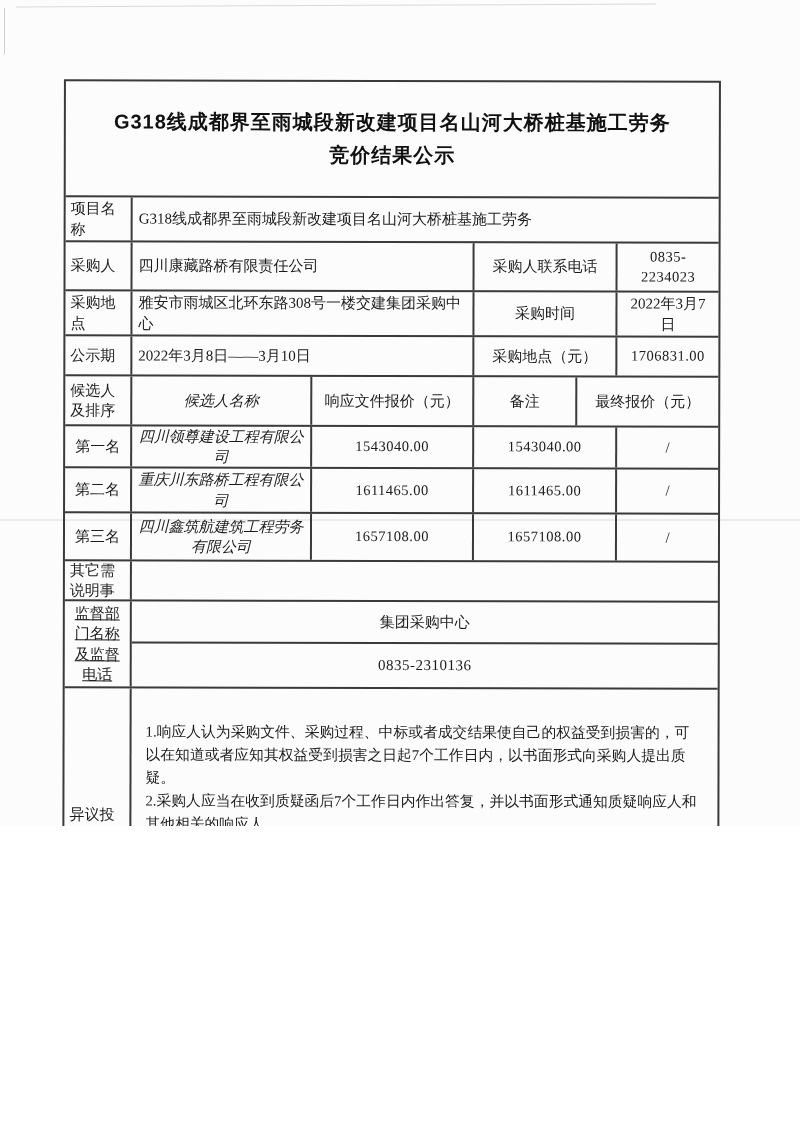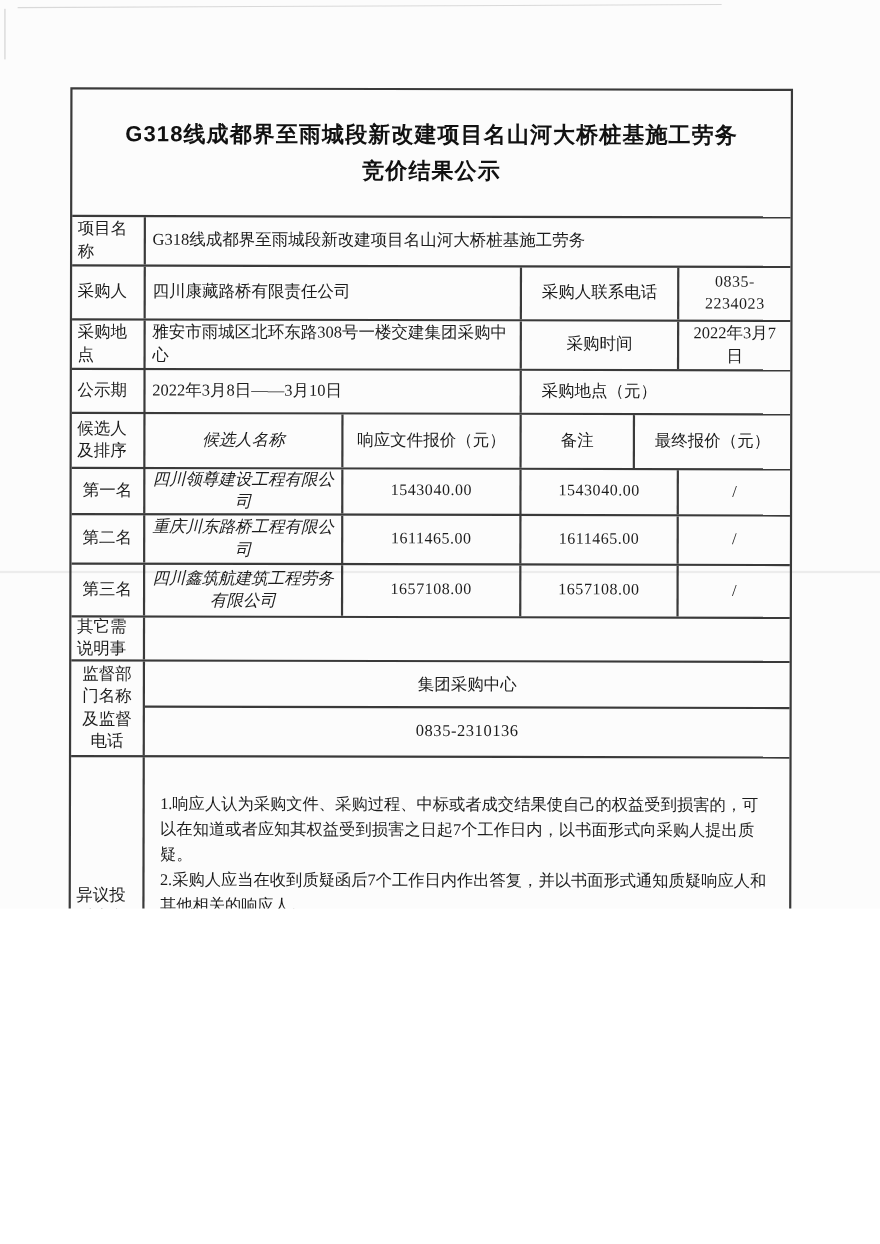--- a/index.html
+++ b/index.html
@@ -27,21 +27,21 @@
   .row.first { border-top:none; }
   .c {
     border-left:2px solid #3a3a3a;
     display:flex; align-items:center; justify-content:center;
     padding:2px 6px; font-size:15px; line-height:1.35; text-align:center;
   }
   .c:first-child { border-left:none; }
   .w0 { width:65px; }  .w1 { width:180px;font-style:italic; } .w2 { width:162px; }
   .w3 { width:143px; } .w4 { flex:1; }      .w12 { width:342px; }
   .lbl { justify-content:flex-start; text-align:left; padding-left:5px; }
-  .lbl-c { text-align:center; padding-left:3px; padding-right:3px; }
+  .lbl-c { text-align:center; padding-left:3px; padding-right:3px;text-decoration:underline; }
   .left { justify-content:flex-start; text-align:left; }
   .num { font-size:14.5px; letter-spacing:.5px; }
 
   .title-box {
     height:114px; display:flex; flex-direction:column;
     align-items:center; justify-content:center; gap:6px;
   }
   .title-line {
     font-family:"Liberation Sans", sans-serif;
     font-weight:700; font-size:20px; letter-spacing:1px; color:#111;
@@ -105,20 +105,21 @@
       <div class="c w0 lbl">采购地点</div>
       <div class="c w12 left">雅安市雨城区北环东路308号一楼交建集团采购中心</div>
       <div class="c w3">采购时间</div>
       <div class="c w4">2022年3月7日</div>
     </div>
 
     <div class="row h40">
       <div class="c w0 lbl">公示期</div>
       <div class="c w12 left">2022年3月8日——3月10日</div>
       <div class="c w3">采购地点（元）</div>
+      <div class="c w4 num">1706831.00</div>
     </div>
 
     <div class="row h50">
       <div class="c w0 lbl">候选人及排序</div>
       <div class="c w1">候选人名称</div>
       <div class="c w2">响应文件报价（元）</div>
       <div class="c w4">备注</div>
       <div class="c w3">最终报价（元）</div>
     </div>
 

